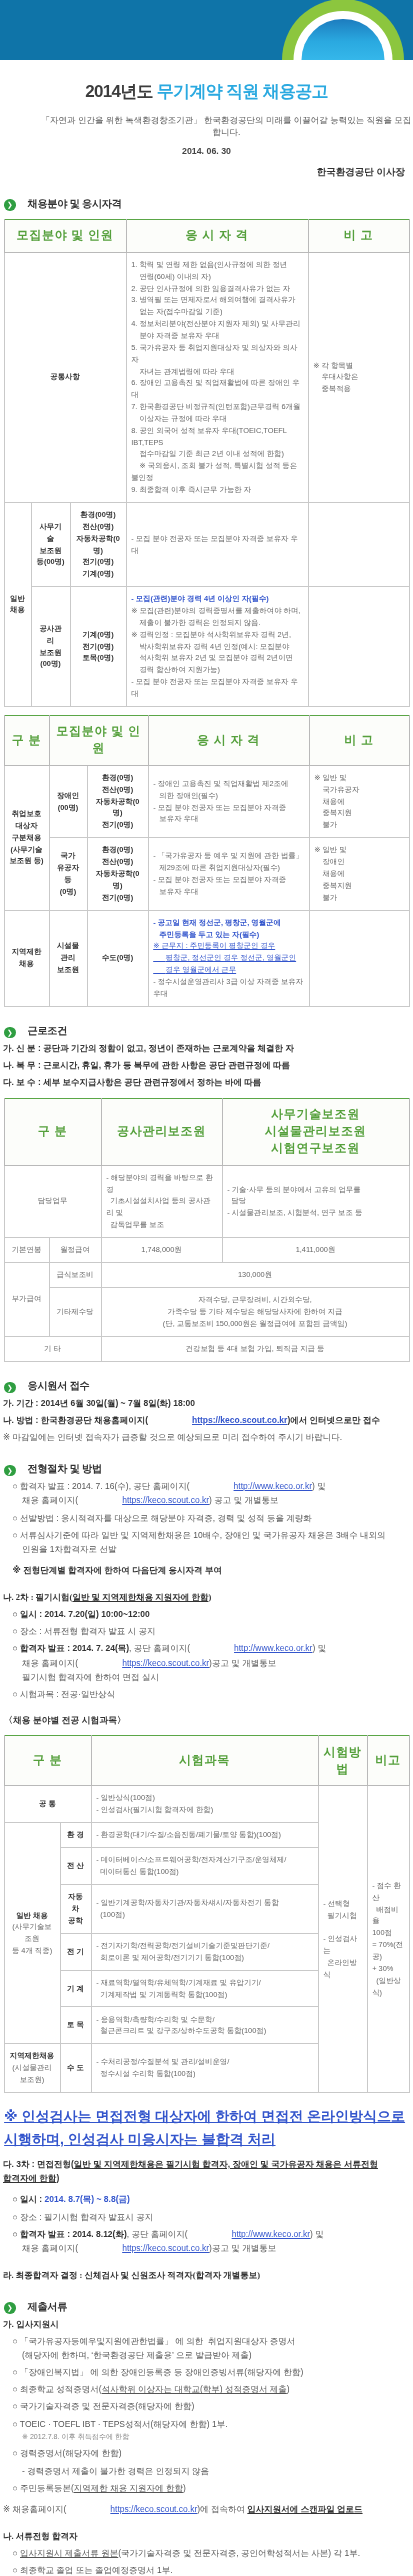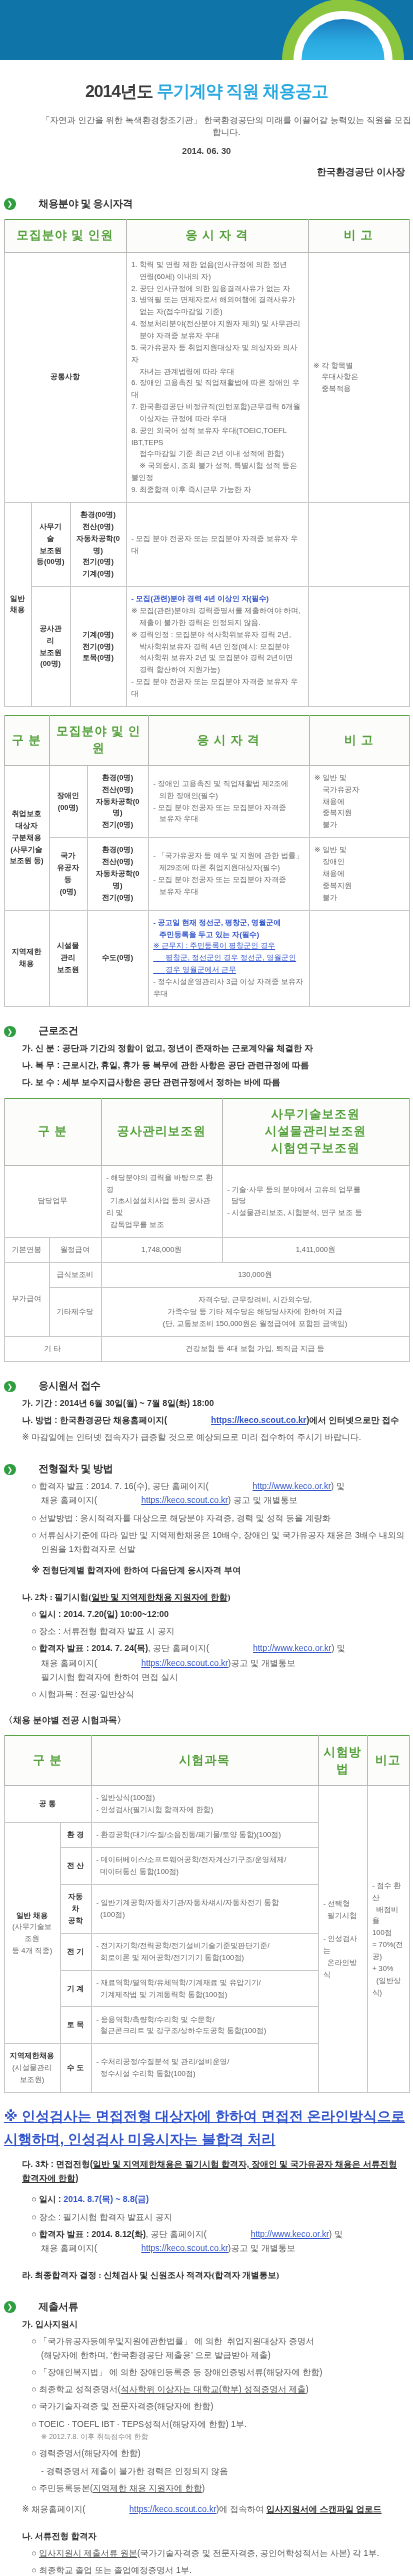--- a/index.html
+++ b/index.html
@@ -16,41 +16,41 @@
                background:linear-gradient(180deg,#1d7cbe 0%,#2aa9e0 55%,#35b7ea 100%); }
 
   
   .doc-title { text-align:center; margin-top:20.3px; font-size:17px; font-weight:bold; color:#3c3c3c; letter-spacing:-0.7px; }
   .doc-title .blue-t { color:#2aa9e0; }
   .subtitle { text-align:center; margin-top:12.2px; font-size:8.5px; color:#555;padding-left:40px; }
   .date-line { text-align:center; margin-top:6.1px; font-size:8.8px; font-weight:bold; color:#444; }
   .signer { text-align:right; margin:10.8px 8.1px 0 0; font-size:9.5px; font-weight:bold; color:#333; }
 
   
-  .sec-head { display:flex; align-items:center; gap:23px; margin:17.6px 0 0 4.1px; }
+  .sec-head { display:flex; align-items:flex-end; gap:12px; margin:17.6px 0 0 4.1px; }
   .sec-icon { width:11.5px; height:11.5px; border-radius:50%; background:#2f9e41; color:#fff;
               font-size:6.8px; line-height:11.5px; text-align:center; font-weight:bold; flex:0 0 auto; }
   .sec-title { font-size:10.2px; font-weight:bold; color:#333; letter-spacing:-0.3px; }
 
   
   table.t { border-collapse:collapse; table-layout:fixed; width:406px; margin:8.1px auto 0;
             border-top:1.4px solid #5aa646; font-size:7.4px; color:#666; background:#fff; }
   table.t th { color:#55a03c; font-weight:bold; font-size:12px; background:#fcfdfa;
                border:0.7px solid #b9b9b9; border-top:none; padding:7.4px 2.7px; letter-spacing:0.7px; }
   table.t td { border:0.7px solid #c9c9c9; padding:6.1px 4.7px; vertical-align:middle; line-height:1.6; }
   table.t .c { text-align:center; }
   .pre { white-space:pre-wrap; }
   .strong { color:#333; font-weight:bold; }
   .blue { color:#3355cc; }
   .blue-b { color:#3355cc; font-weight:bold; }
   .u { text-decoration:underline; }
   .link { color:#3355cc; text-decoration:underline;padding-left:44px; }
 
   
-  .blk { margin-left:22px; margin-right:5.4px; }
+  .blk { margin-left:3px; margin-right:5.4px; }
   .li { font-size:8.5px; color:#555; line-height:1.7; margin-top:2.7px; }
   .li-strong { font-size:8.5px; color:#333; font-weight:bold; line-height:1.7; margin-top:2.7px; }
   .oli { margin-left:9.5px; }
   .small { font-size:7.1px; color:#888; margin-left:19px; line-height:1.6; margin-top:1.4px; }
   .gap-s { margin-top:6.8px; } .gap-m { margin-top:12.2px;font-family:Liberation Serif, serif; }
   .exam-title { font-size:8.8px; font-weight:bold; color:#333; margin:13.5px 0 0 4.1px; }
   .note-blue { font-size:14px; margin:12.2px 0 0 4.1px; line-height:1.6; }
 </style>
 </head>
 <body>

